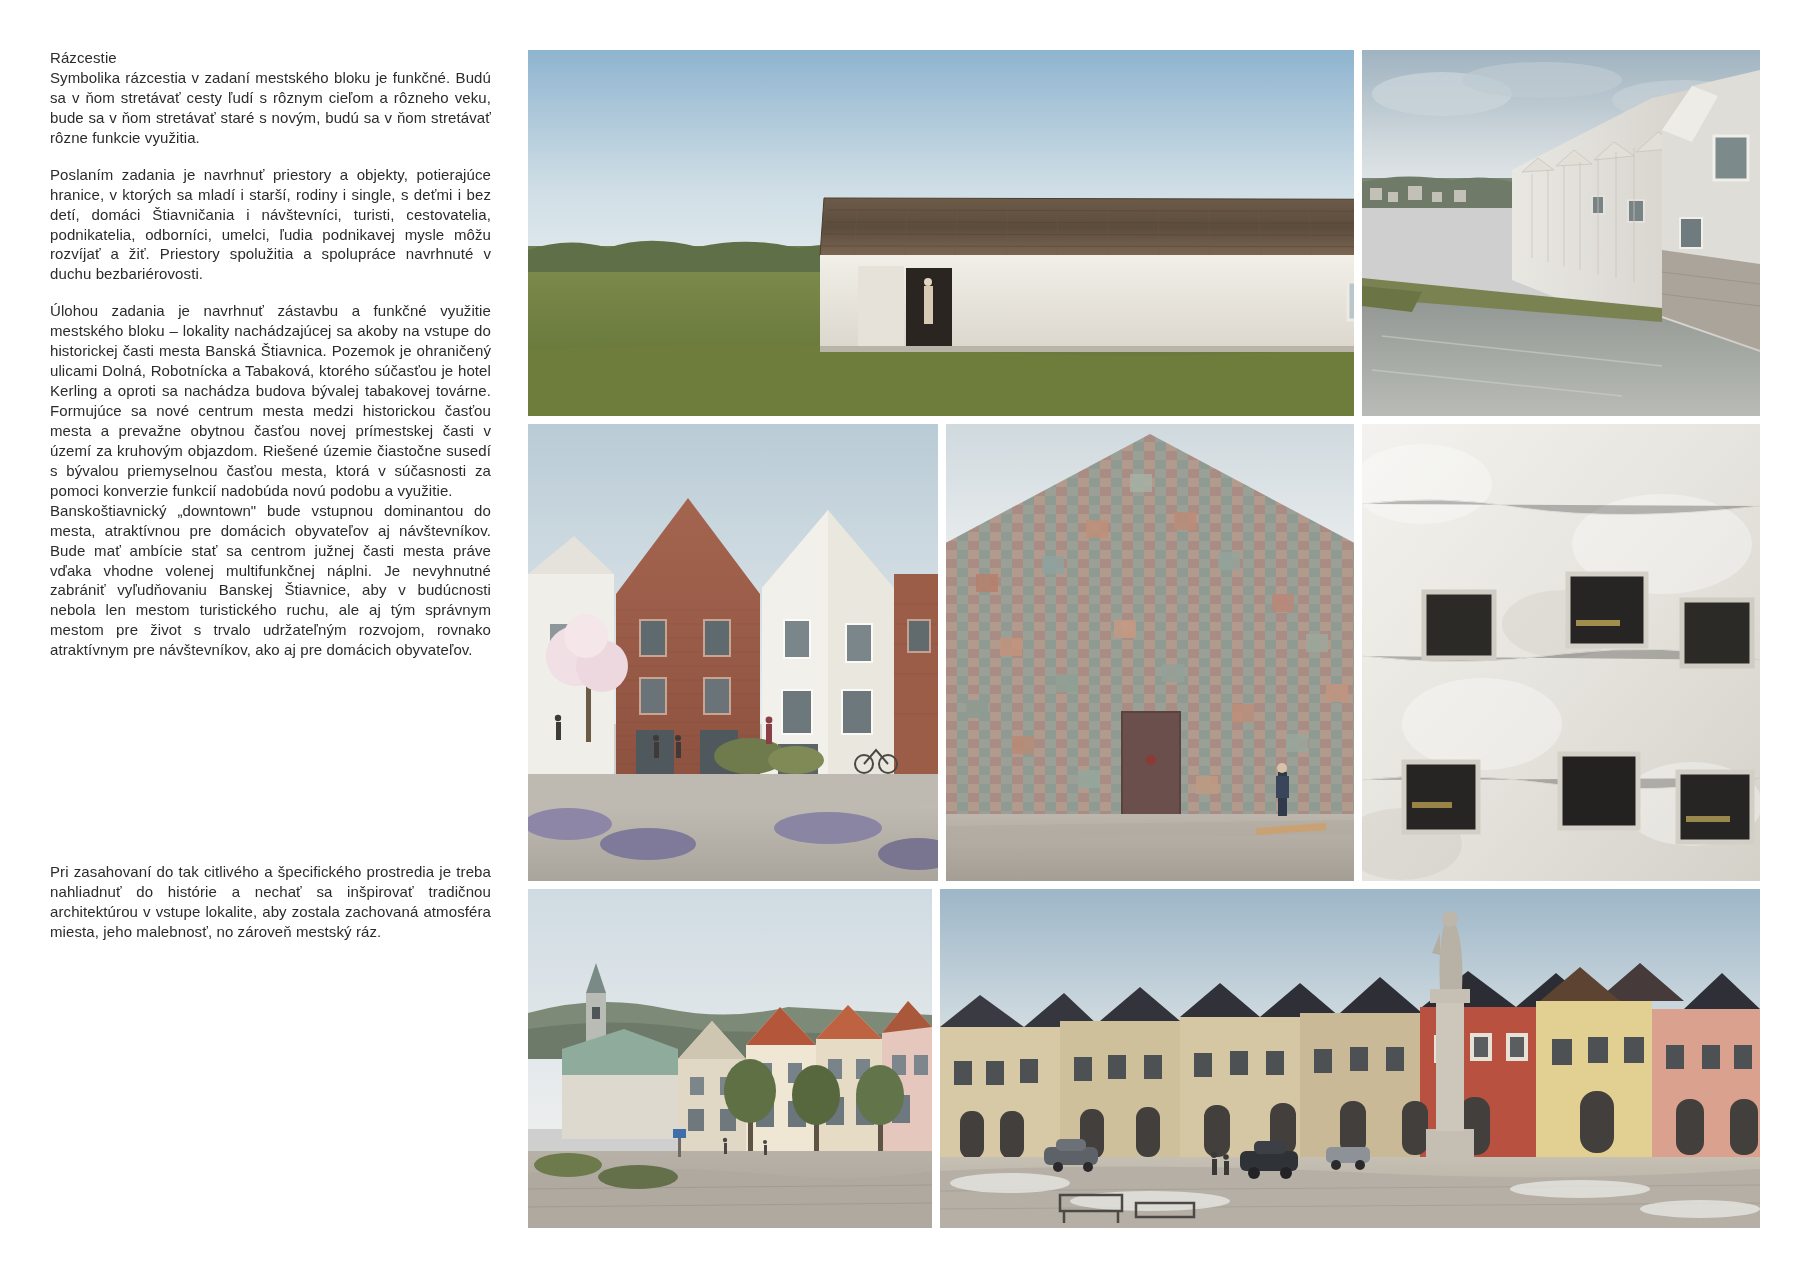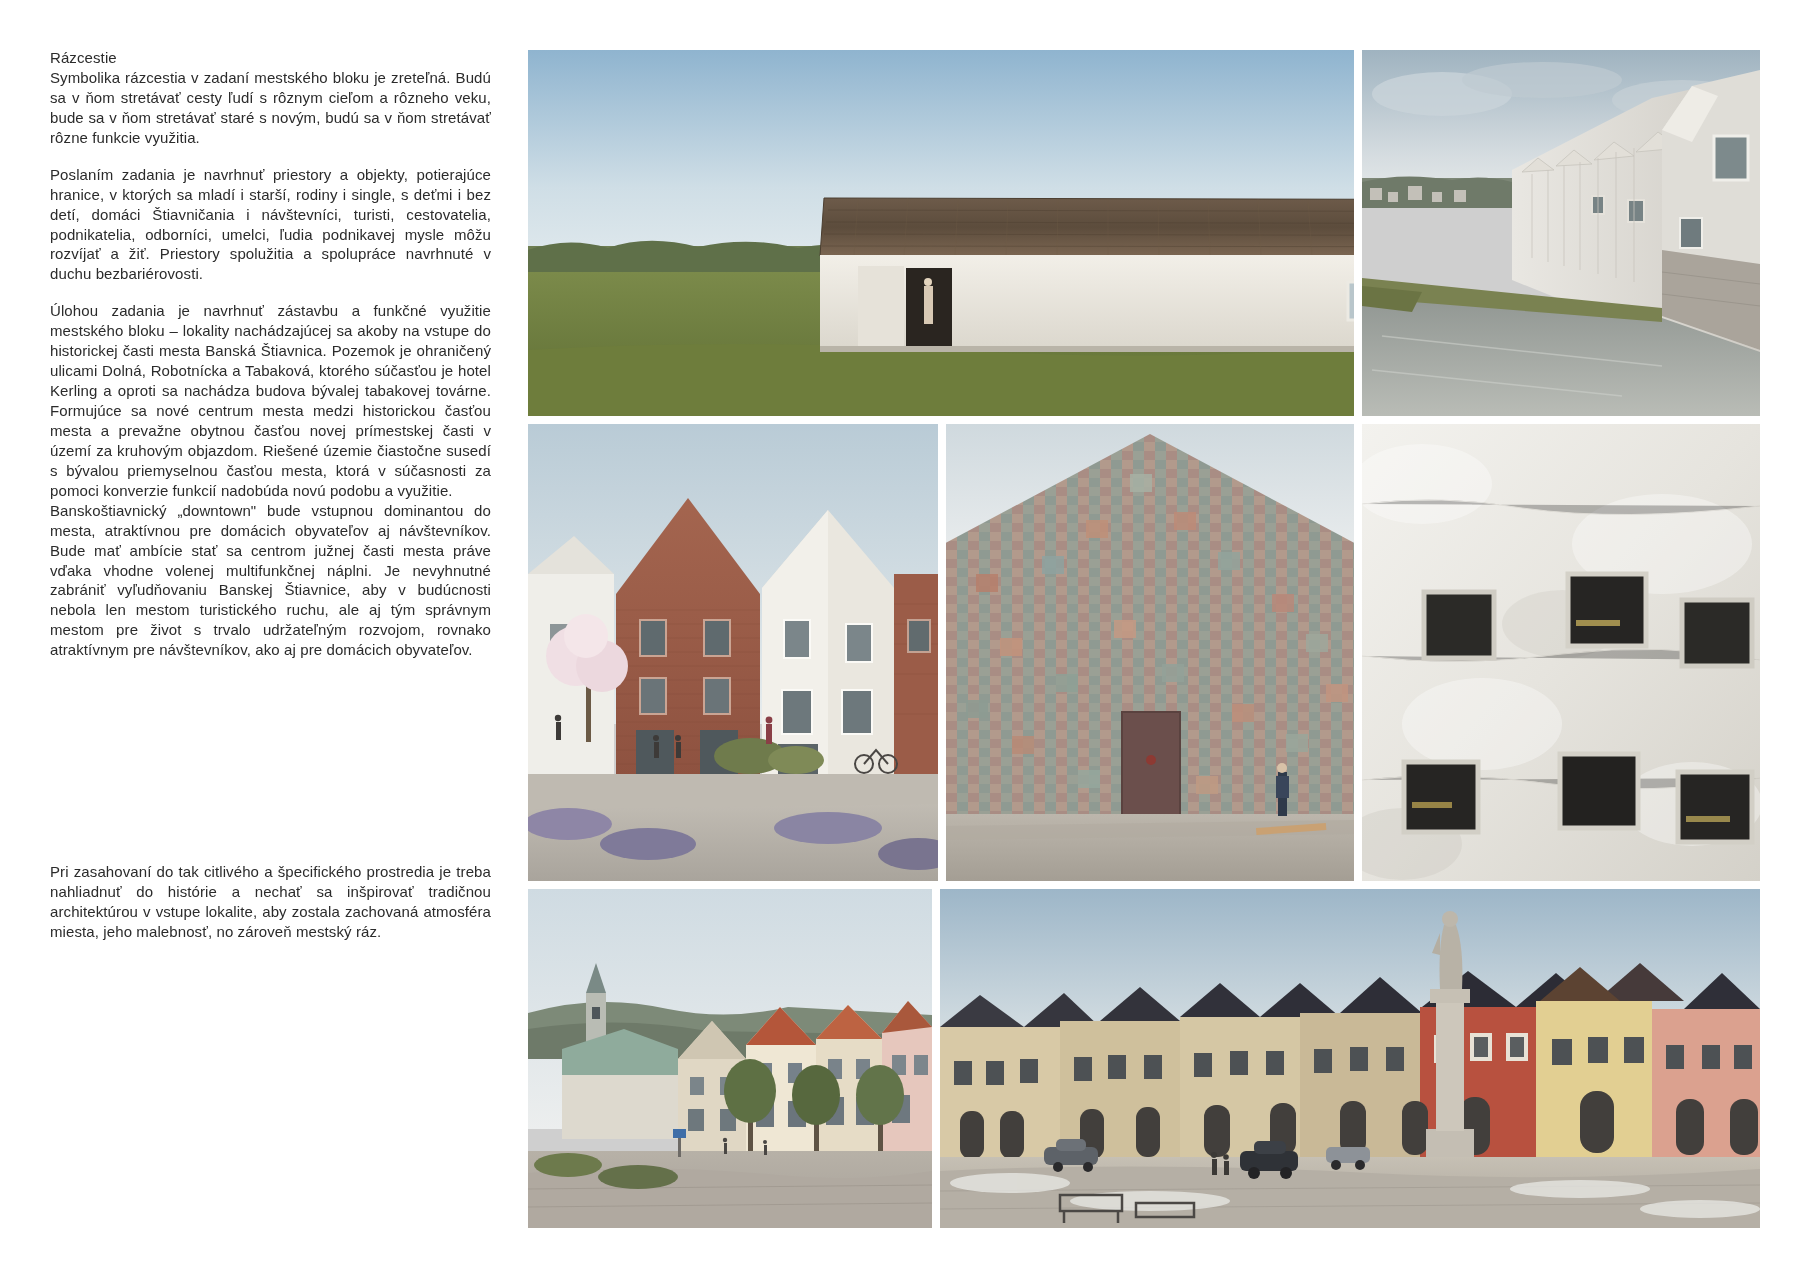--- a/index.html
+++ b/index.html
@@ -77,21 +77,21 @@
   .r3c1 { left: 0; top: 839px; width: 404px; height: 339px; }
   .r3c2 { left: 412px; top: 839px; width: 820px; height: 339px; }
 </style>
 </head>
 <body>
 
 <div class="page">
 
   <div class="text-col">
     <p class="para title">Rázcestie</p>
-    <p class="para">Symbolika rázcestia v zadaní mestského bloku je zreteľná. Budú sa v ňom stretávať cesty ľudí s rôznym cieľom a rôzneho veku, bude sa v ňom stretávať staré s novým, budú sa v ňom stretávať rôzne funkcie využitia.</p>
+    <p class="para">Symbolika rázcestia v zadaní mestského bloku je funkčné. Budú sa v ňom stretávať cesty ľudí s rôznym cieľom a rôzneho veku, bude sa v ňom stretávať staré s novým, budú sa v ňom stretávať rôzne funkcie využitia.</p>
     <p class="para">Poslaním zadania je navrhnuť priestory a objekty, potierajúce hranice, v ktorých sa mladí i starší, rodiny i single, s deťmi i bez detí, domáci Štiavničania i návštevníci, turisti, cestovatelia, podnikatelia, odborníci, umelci, ľudia podnikavej mysle môžu rozvíjať a žiť. Priestory spolužitia a spolupráce navrhnuté v duchu bezbariérovosti.</p>
     <p class="para tight">Úlohou zadania je navrhnuť zástavbu a funkčné využitie mestského bloku – lokality nachádzajúcej sa akoby na vstupe do historickej časti mesta Banská Štiavnica. Pozemok je ohraničený ulicami Dolná, Robotnícka a Tabaková, ktorého súčasťou je hotel Kerling a oproti sa nachádza budova bývalej tabakovej továrne. Formujúce sa nové centrum mesta medzi historickou časťou mesta a prevažne obytnou časťou novej prímestskej časti v území za kruhovým objazdom. Riešené územie čiastočne susedí s bývalou priemyselnou časťou mesta, ktorá v súčasnosti za pomoci konverzie funkcií nadobúda novú podobu a využitie.</p>
     <p class="para">Banskoštiavnický „downtown" bude vstupnou dominantou do mesta, atraktívnou pre domácich obyvateľov aj návštevníkov. Bude mať ambície stať sa centrom južnej časti mesta práve vďaka vhodne volenej multifunkčnej náplni. Je nevyhnutné zabrániť vyľudňovaniu Banskej Štiavnice, aby v budúcnosti nebola len mestom turistického ruchu, ale aj tým správnym mestom pre život s trvalo udržateľným rozvojom, rovnako atraktívnym pre návštevníkov, ako aj pre domácich obyvateľov.</p>
   </div>
 
   <div class="text-col-lower">
     <p class="para">Pri zasahovaní do tak citlivého a špecifického prostredia je treba nahliadnuť do histórie a nechať sa inšpirovať tradičnou architektúrou v vstupe lokalite, aby zostala zachovaná atmosféra miesta, jeho malebnosť, no zároveň mestský ráz.</p>
   </div>
 
   <div class="grid">

